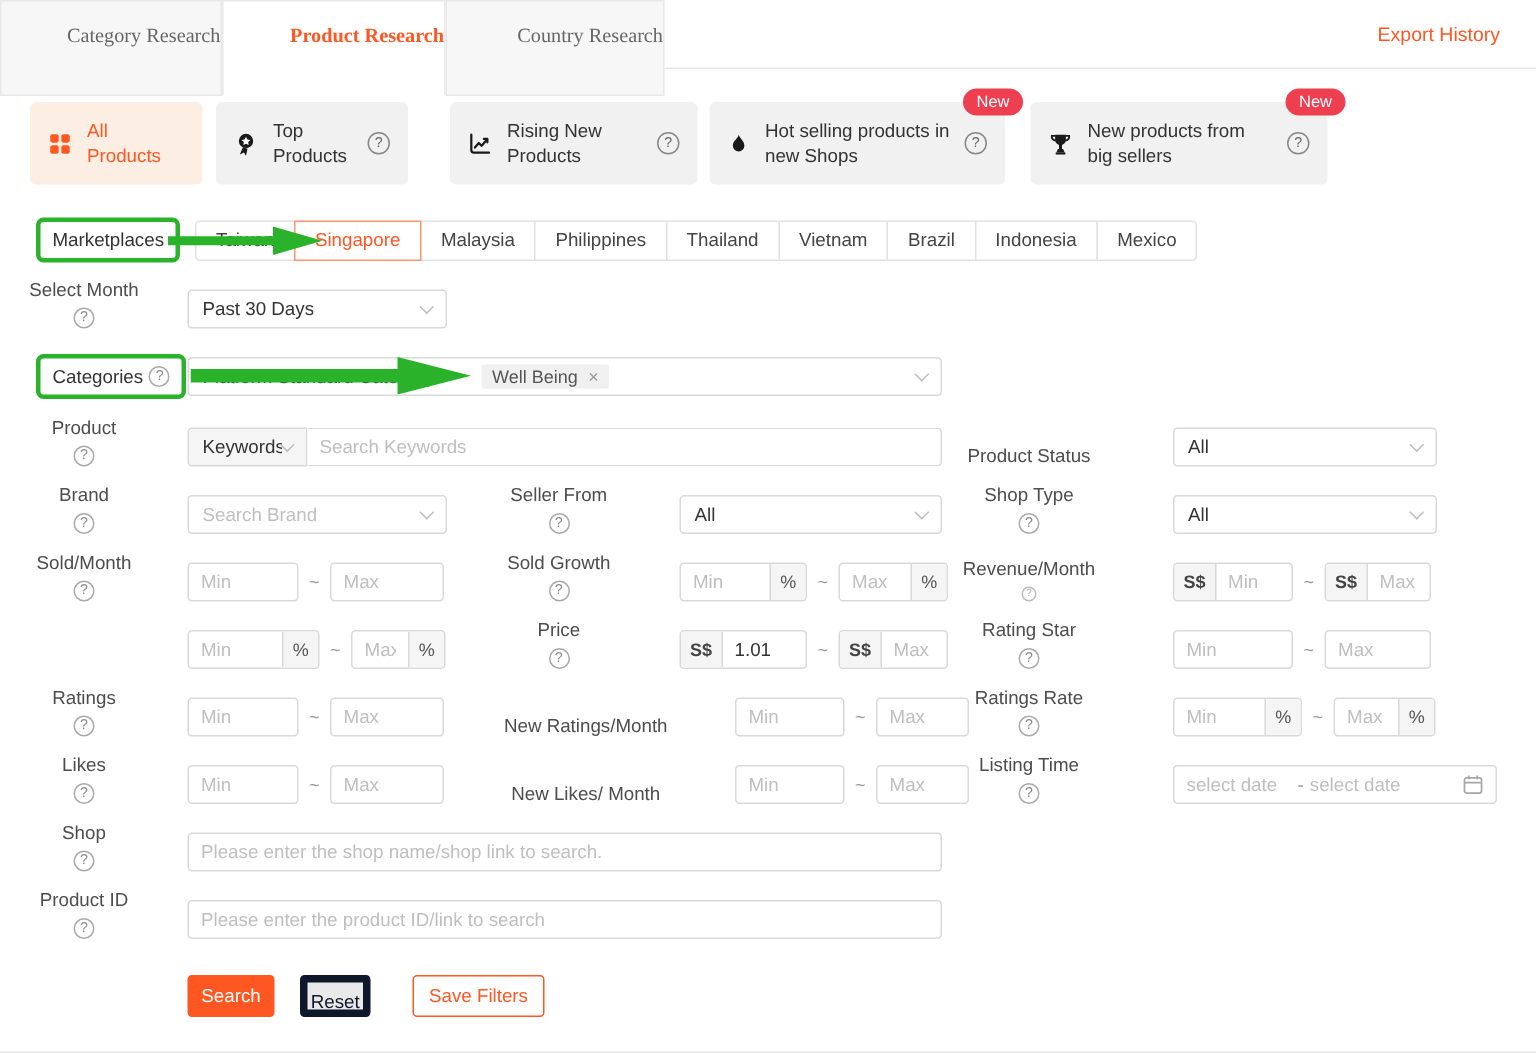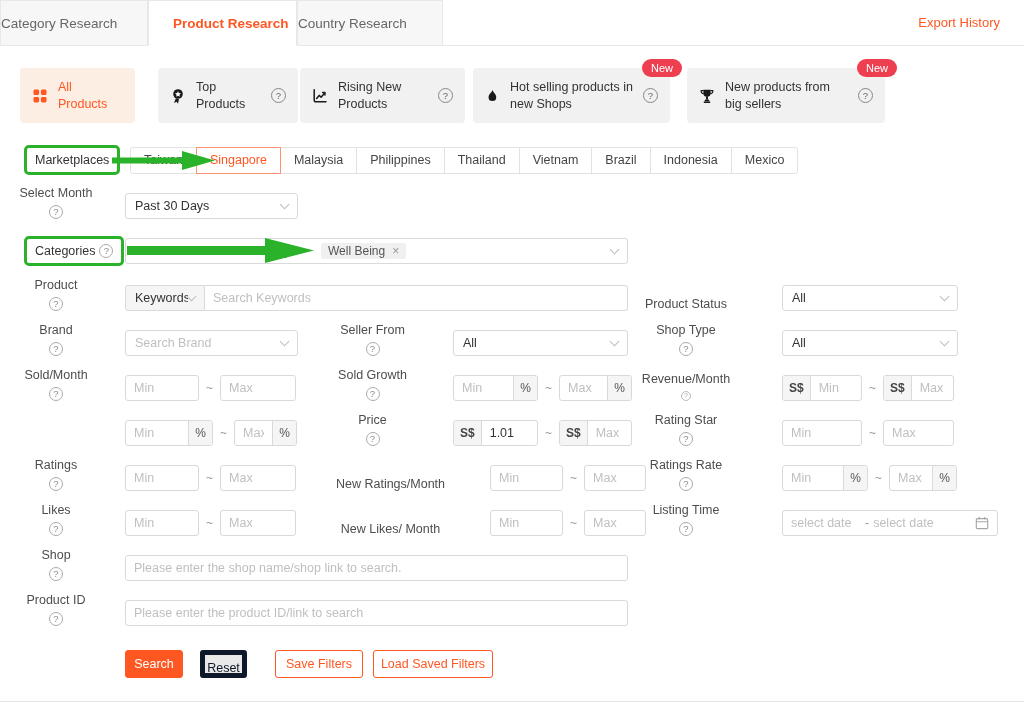--- a/index.html
+++ b/index.html
@@ -3,22 +3,22 @@
 <meta charset="utf-8">
 <style>
   * { box-sizing: border-box; margin: 0; padding: 0; }
   html,body { background:#fff; }
   body { font-family:"Liberation Sans", sans-serif; color:#333; }
   #app { position:relative; width:1024px; height:702px; background:#fff; border-bottom:1px solid #e5e5e5; overflow:hidden; }
 
   
   .tabs { position:absolute; top:0; left:0; width:1024px; height:46px; }
   .tabs .baseline { position:absolute; left:0; bottom:0; width:1024px; height:1px; background:#e8e8e8; }
-  .tab { position:absolute; top:0; height:46px; line-height:45px; text-align:left; font-size:13.5px;
-         color:#666; background:var(--tab-gray,#f7f7f7); border:1px solid #e8e8e8; cursor:pointer; z-index:1; }
+  .tab { position:absolute; top:0; height:64px; line-height:45px; text-align:right; font-size:13.5px;
+         color:#666; background:var(--tab-gray,#f7f7f7); border:1px solid #e8e8e8; cursor:pointer; z-index:1;font-family:Liberation Serif, serif; }
   .tab.active { background:#fff; color:var(--accent,#ff5722); font-weight:bold; border-bottom-color:#fff; z-index:2;padding-left:24px; }
   .export-link { position:absolute; top:15px; right:24px; font-size:13px; color:var(--accent,#ff5722); cursor:pointer; z-index:2; }
 
   
   .ptype { position:absolute; top:68px; height:55px; border-radius:4px; background:var(--btn-gray,#f1f1f1);
            display:flex; align-items:center; gap:10px; padding:0 12px; font-size:12.5px; color:#333; cursor:pointer; }
   .ptype .plabel { line-height:1.35; }
   .ptype.selected { background:var(--accent-bg,#fdeee4); color:var(--accent,#ff5722); }
   .ptype .picon { flex:0 0 auto; display:flex; }
   .badge { position:absolute; top:-9px; right:-12px; background:var(--badge,#ee3f50); color:#fff; font-size:11px;
@@ -94,21 +94,21 @@
             <rect x="1.5" y="1.5" width="5.6" height="5.6" rx="1.4"></rect>
             <rect x="8.9" y="1.5" width="5.6" height="5.6" rx="1.4"></rect>
             <rect x="1.5" y="8.9" width="5.6" height="5.6" rx="1.4"></rect>
             <rect x="8.9" y="8.9" width="5.6" height="5.6" rx="1.4"></rect>
           </g>
         </svg>
     </span>
     <span class="plabel" style="width:54px">All Products</span>
   </div>
 
-  <div class="ptype" style="left:158px;width:140px">
+  <div class="ptype" style="left:144px;width:128px">
     <span class="picon">
       <svg width="16" height="16" viewBox="0 0 16 16">
           <circle cx="8" cy="6" r="4.8" fill="#1a1a1a"></circle>
           <path d="M8 3.2l.9 1.8 2 .3-1.45 1.4.35 2L8 7.75l-1.8.95.35-2L5.1 5.3l2-.3z" fill="#fff"></path>
           <path d="M5.9 10.2L3.9 15l2.7-1.3L8 15.8l1-4.6z" fill="#1a1a1a"></path>
         </svg>
     </span>
     <span class="plabel" style="width:56px">Top Products</span>
     <span class="q">?</span>
   </div>
@@ -424,15 +424,14 @@
   </div>
   <div class="ctl" style="left:125px;top:600px">
     <span class="inp pz" style="width:503px">
         <input class="real" placeholder="Please enter the product ID/link to search" style="">
       </span>
   </div>
 
   <div class="btn primary" style="left:125px;width:58px">Search</div>
   <div class="btn gray" style="left:200px;width:47px">Reset</div>
   <div class="btn outline" style="left:275px;width:88px">Save Filters</div>
-  <div class="btn outline" style="left:373px;width:120px">Load Saved Filters</div>
 
 </div>
 
 </body></html>

